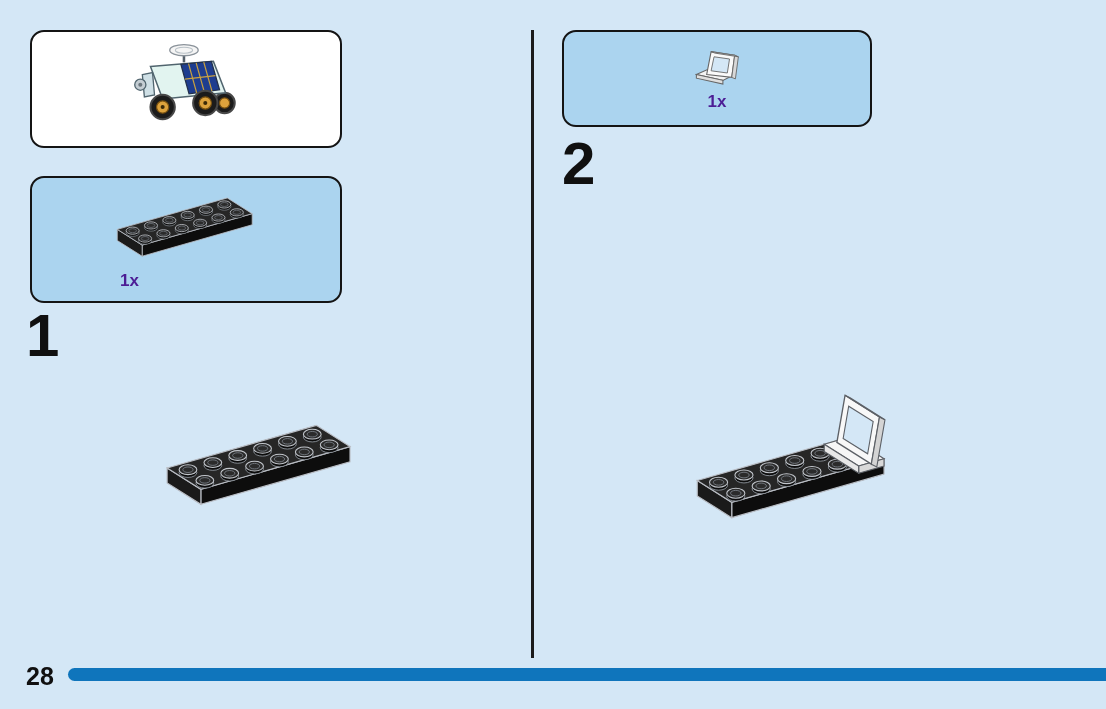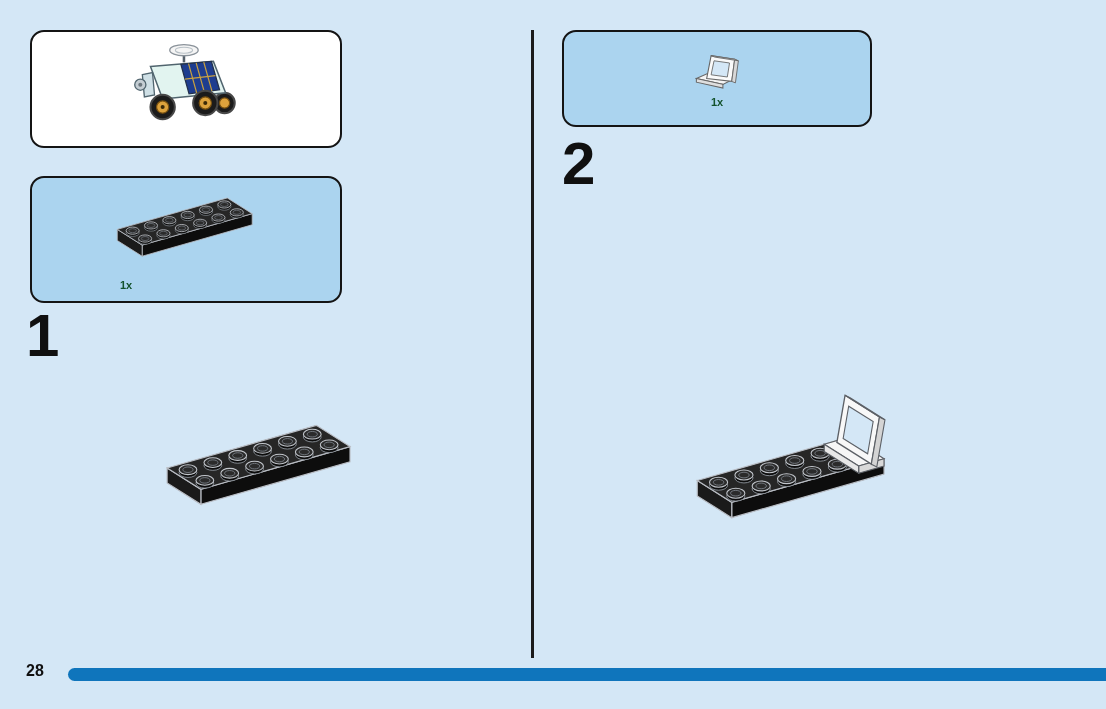--- a/index.html
+++ b/index.html
@@ -38,40 +38,40 @@
   }
   .parts-box-1 .count-label{
     position:absolute;left:88px;bottom:10px;
   }
   .parts-box-2{
     left:562px;top:30px;width:310px;height:97px;
     display:flex;flex-direction:column;align-items:center;justify-content:center;
   }
   .parts-box-2 .part-art{width:56px;}
   .count-label{
-    font-weight:700;font-size:11px;color:#14532d;
+    font-weight:700;font-size:17px;color:#4c1d95;
   }
   .parts-box-2 .count-label{margin-top:2px;}
   .step-number{
     position:absolute;
     font-size:60px;font-weight:700;color:#101010;line-height:1;
     letter-spacing:-2px;
   }
   .step-1-number{left:26px;top:306px;}
   .step-2-number{left:562px;top:134px;}
   .step-art{position:absolute;}
   .step-1-art{left:160px;top:420px;width:206px;}
   .step-2-art{left:690px;top:388px;width:214px;}
   .divider{
     position:absolute;left:531px;top:30px;width:3px;height:628px;
     background:#1b1b1b;
   }
   .footer-page-number{
     position:absolute;left:26px;top:662px;
-    font-size:16px;font-weight:700;color:#101010;
+    font-size:25px;font-weight:700;color:#101010;
   }
   .progress-bar{
     position:absolute;left:68px;top:668px;width:1038px;height:13px;
     background:var(--progress_bar);
     border-radius:7px 0 0 7px;
   }
   svg{display:block;width:100%;height:auto;}
 </style>
 </head>
 <body>

